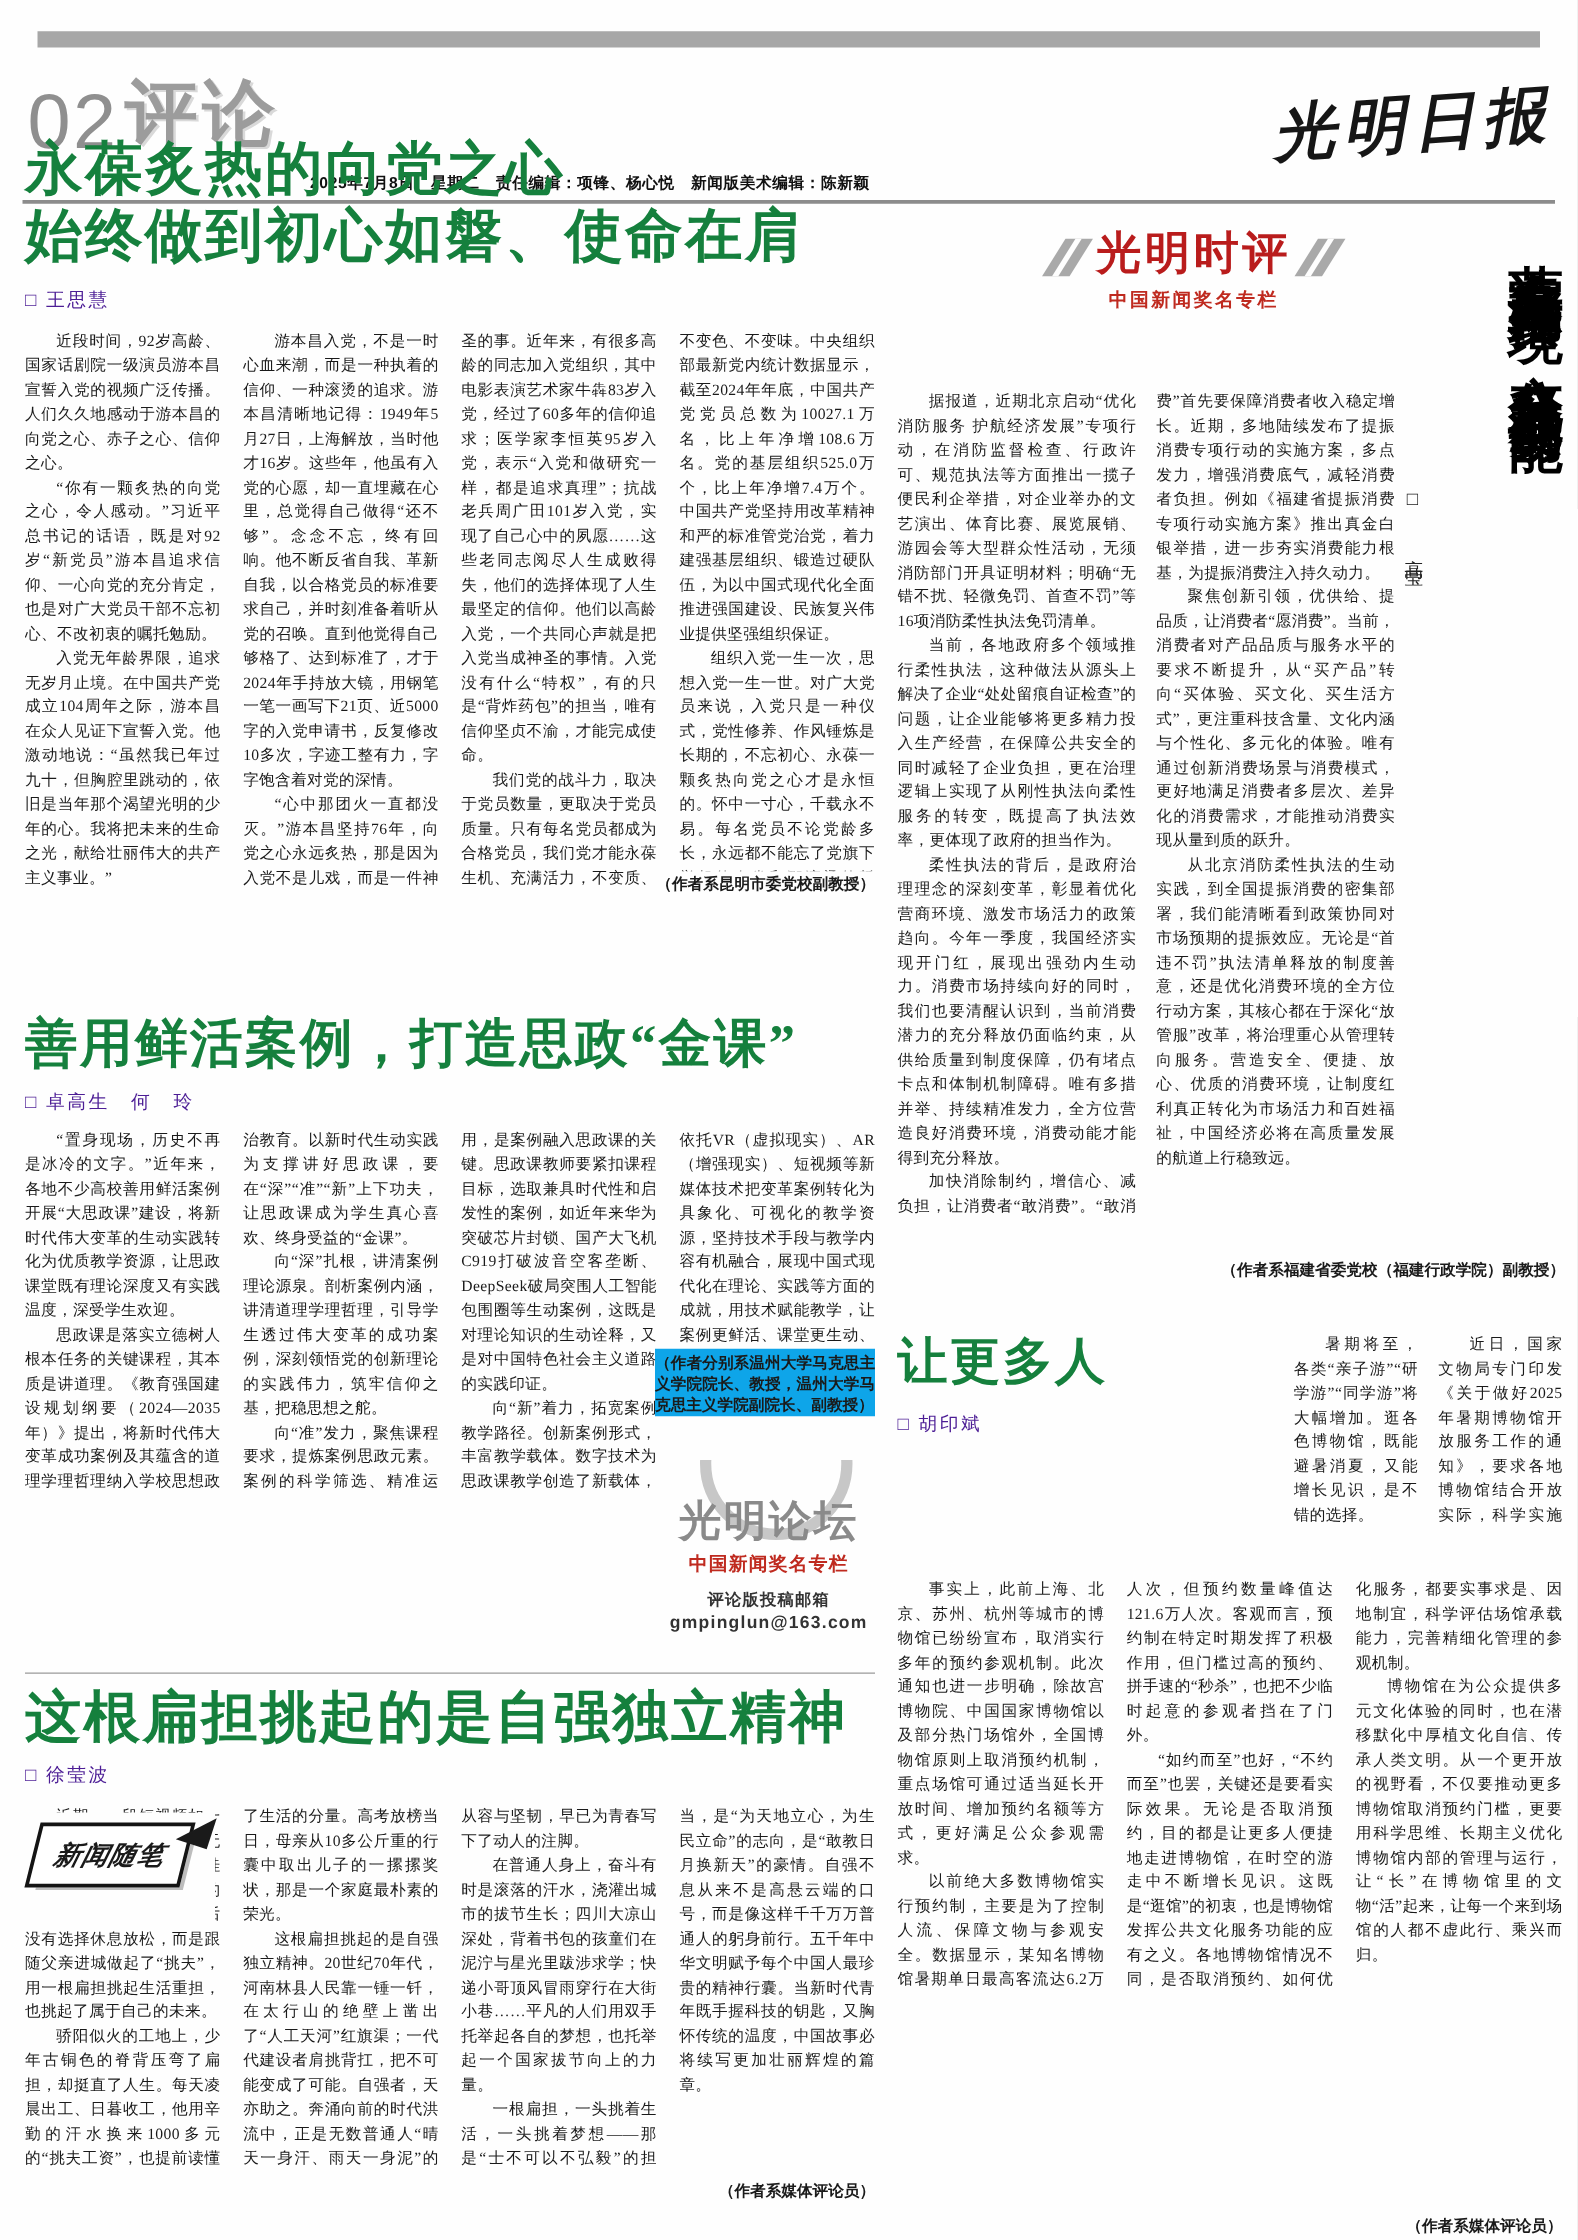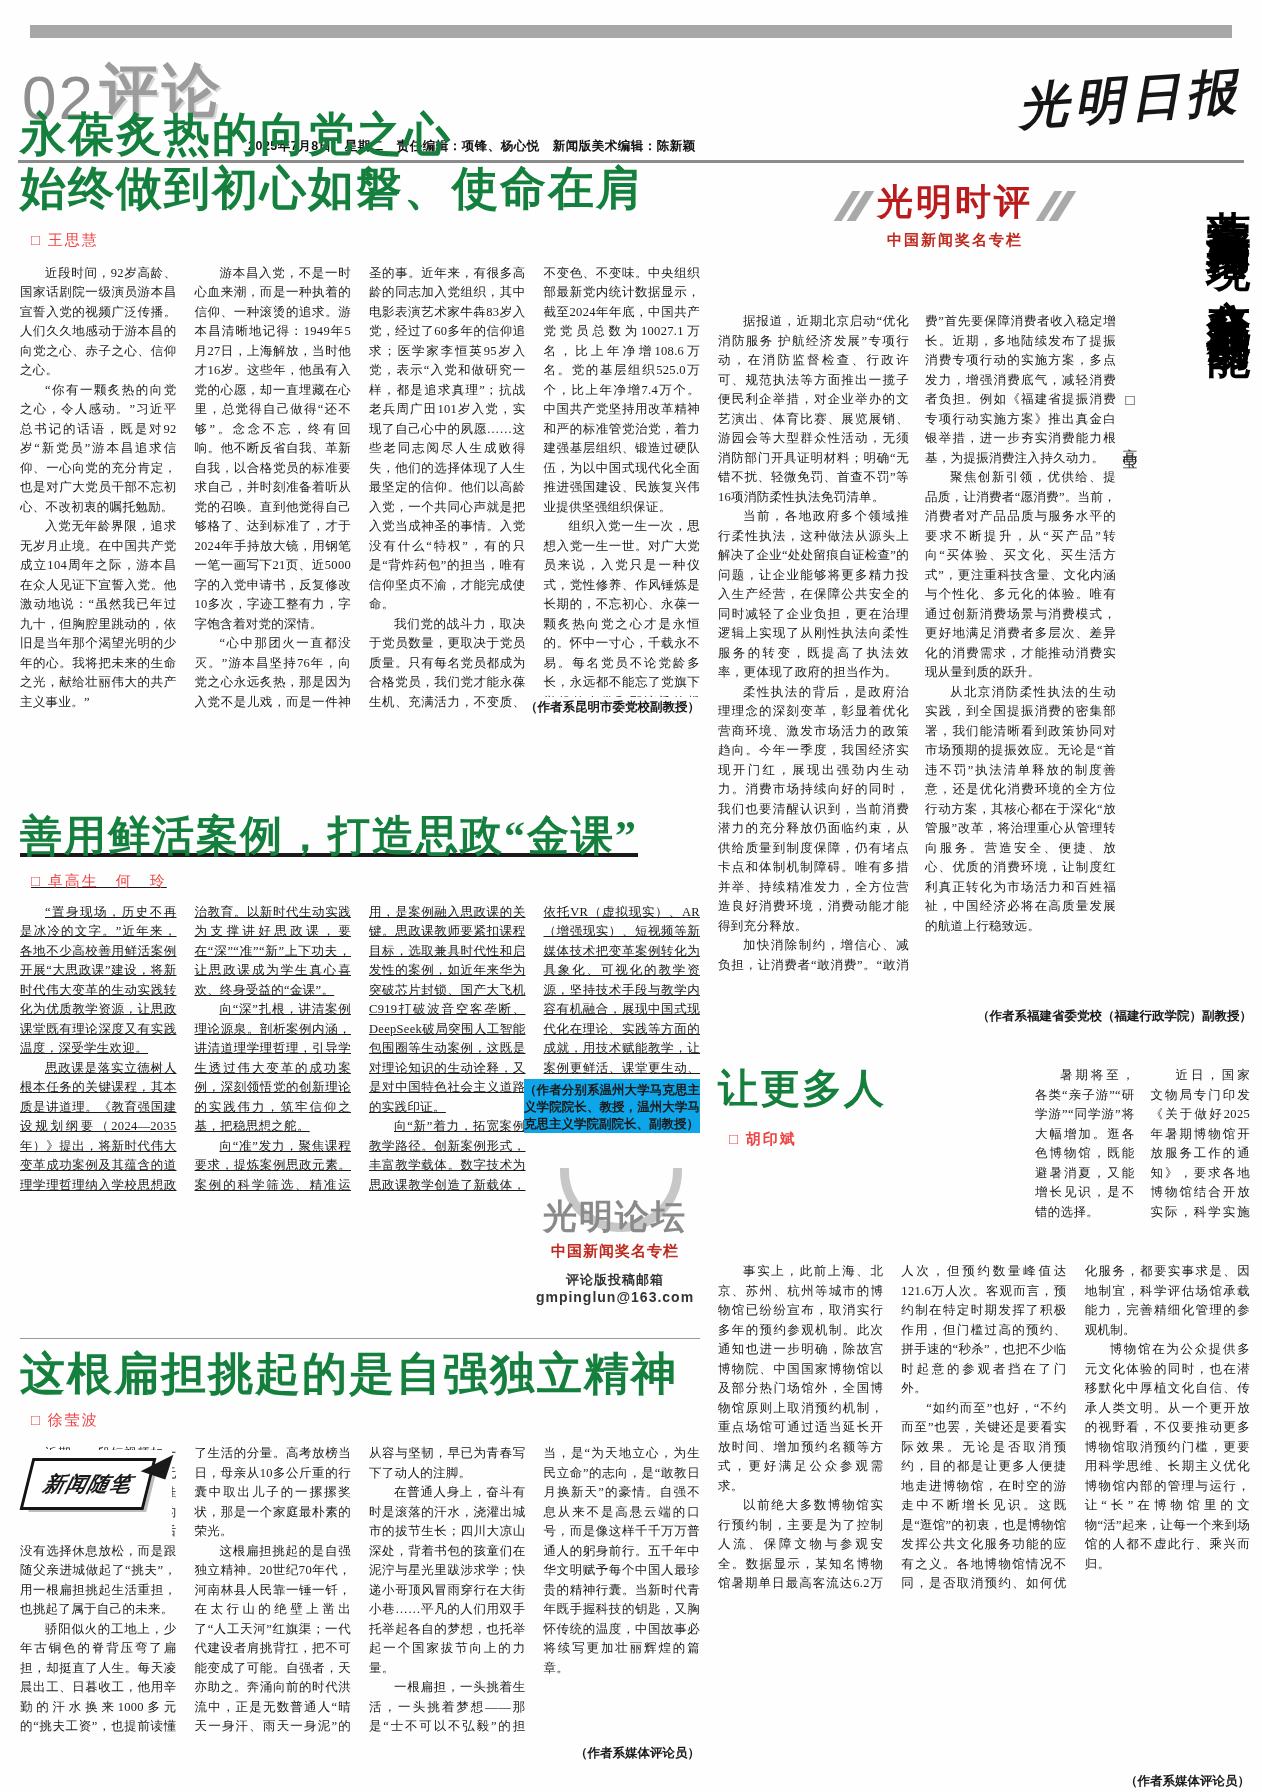--- a/index.html
+++ b/index.html
@@ -11,21 +11,21 @@
            font-size:62px;font-weight:400;color:#8f8f8f;letter-spacing:2px;}
   .secname{position:absolute;left:100px;top:52px;font-size:58px;font-weight:900;color:#9c9c9c;
            text-shadow:2px 2px 0 #d9d9d9;letter-spacing:4px;}
   .dateline{position:absolute;left:248px;top:138px;font-size:12.5px;font-weight:700;color:#111;
             font-family:"Liberation Sans","DejaVu Sans",sans-serif;letter-spacing:.5px;}
   .masthead{position:absolute;right:20px;top:66px;font-size:50px;font-weight:900;font-style:italic;
             transform:rotate(-4deg);letter-spacing:6px;color:#161616;}
   .headrule{position:absolute;left:18px;top:160px;width:1226px;height:3px;background:#8c8c8c;}
   
   .headline{font-weight:900;color:#15803d;line-height:1.18;letter-spacing:2px;}
-  .byline{font-size:15px;color:#ef4444;letter-spacing:2px;margin-left:11px;}
+  .byline{font-size:15px;color:#4c1d95;letter-spacing:2px;}
   .bodytext{font-size:12.5px;line-height:1.56;letter-spacing:.3px;text-align:justify;overflow:hidden;}
   .para{margin:0;text-indent:2em;}
   .cols4{column-count:4;column-gap:18px;}
   .cols3{column-count:3;column-gap:18px;}
   .cols2{column-count:2;column-gap:16px;}
   .attr-abs{position:absolute;right:0;bottom:0;background:#fefefe;padding:2px 0 0 8px;font-weight:700;font-size:12.5px;}
   .hsep{position:absolute;background:#9a9a9a;height:1px;}
   
   .badge-shiping{position:absolute;left:760px;top:178px;width:390px;text-align:center;}
   .slash{display:inline-block;width:22px;height:30px;background:#a9a9a9;transform:skewX(-32deg);
@@ -53,37 +53,37 @@
              transform:skewX(-14deg);display:flex;align-items:center;justify-content:center;}
   .suibi-text{font-size:21px;font-weight:900;font-style:italic;letter-spacing:1px;white-space:nowrap;}
   .suibi-flag{position:absolute;right:2px;top:0;width:0;height:0;border-left:26px solid transparent;
               border-bottom:26px solid #1a1a1a;transform:rotate(18deg);}
   
   .a1{position:absolute;left:20px;top:108px;width:680px;}
   .a1 .headline{font-size:46px;}
   .a1 .byline{margin-top:14px;}
   .a1-body{position:relative;margin-top:14px;height:452px;}
   
-  .a2{position:absolute;left:20px;top:812px;width:680px;text-decoration:underline;}
+  .a2{position:absolute;left:20px;top:812px;width:680px;}
   .a2 .headline{font-size:42px;}
   .a2 .byline{margin-top:10px;}
   .a2-body{position:relative;margin-top:12px;height:400px;}
   .a2-attr{position:absolute;right:0;bottom:170px;width:176px;background:#0ea5e9;padding-top:3px;
            font-weight:700;font-size:12.5px;text-align:justify;}
   
   .sp-body{position:absolute;left:718px;top:312px;width:398px;height:688px;}
   .sp-attr{position:absolute;left:860px;top:1008px;width:392px;text-align:right;font-weight:700;font-size:12.5px;}
   .vtitle{position:absolute;left:1158px;top:175px;height:835px;width:92px;writing-mode:vertical-rl;
           text-orientation:upright;font-size:44px;font-weight:900;letter-spacing:5px;line-height:1.0;color:#000;}
   .vbyline{position:absolute;left:1120px;top:392px;writing-mode:vertical-rl;text-orientation:upright;
            font-size:15px;letter-spacing:6px;color:#222;}
   
   .mu-head{position:absolute;left:718px;top:1062px;width:300px;}
   .mu-head .headline{font-size:40px;line-height:1.35;}
-  .mu-head .byline{margin-top:14px;font-weight:bold;}
+  .mu-head .byline{margin-top:14px;}
   .mu-side{position:absolute;left:1035px;top:1066px;width:215px;height:186px;}
   .mu-body{position:absolute;left:718px;top:1262px;width:532px;height:528px;}
   
   .a5{position:absolute;left:20px;top:1348px;width:680px;}
   .a5 .headline{font-size:45px;}
   .a5 .byline{margin-top:10px;}
   .a5-body{position:relative;margin-top:14px;height:318px;}
 </style>
 </head>
 <body>

